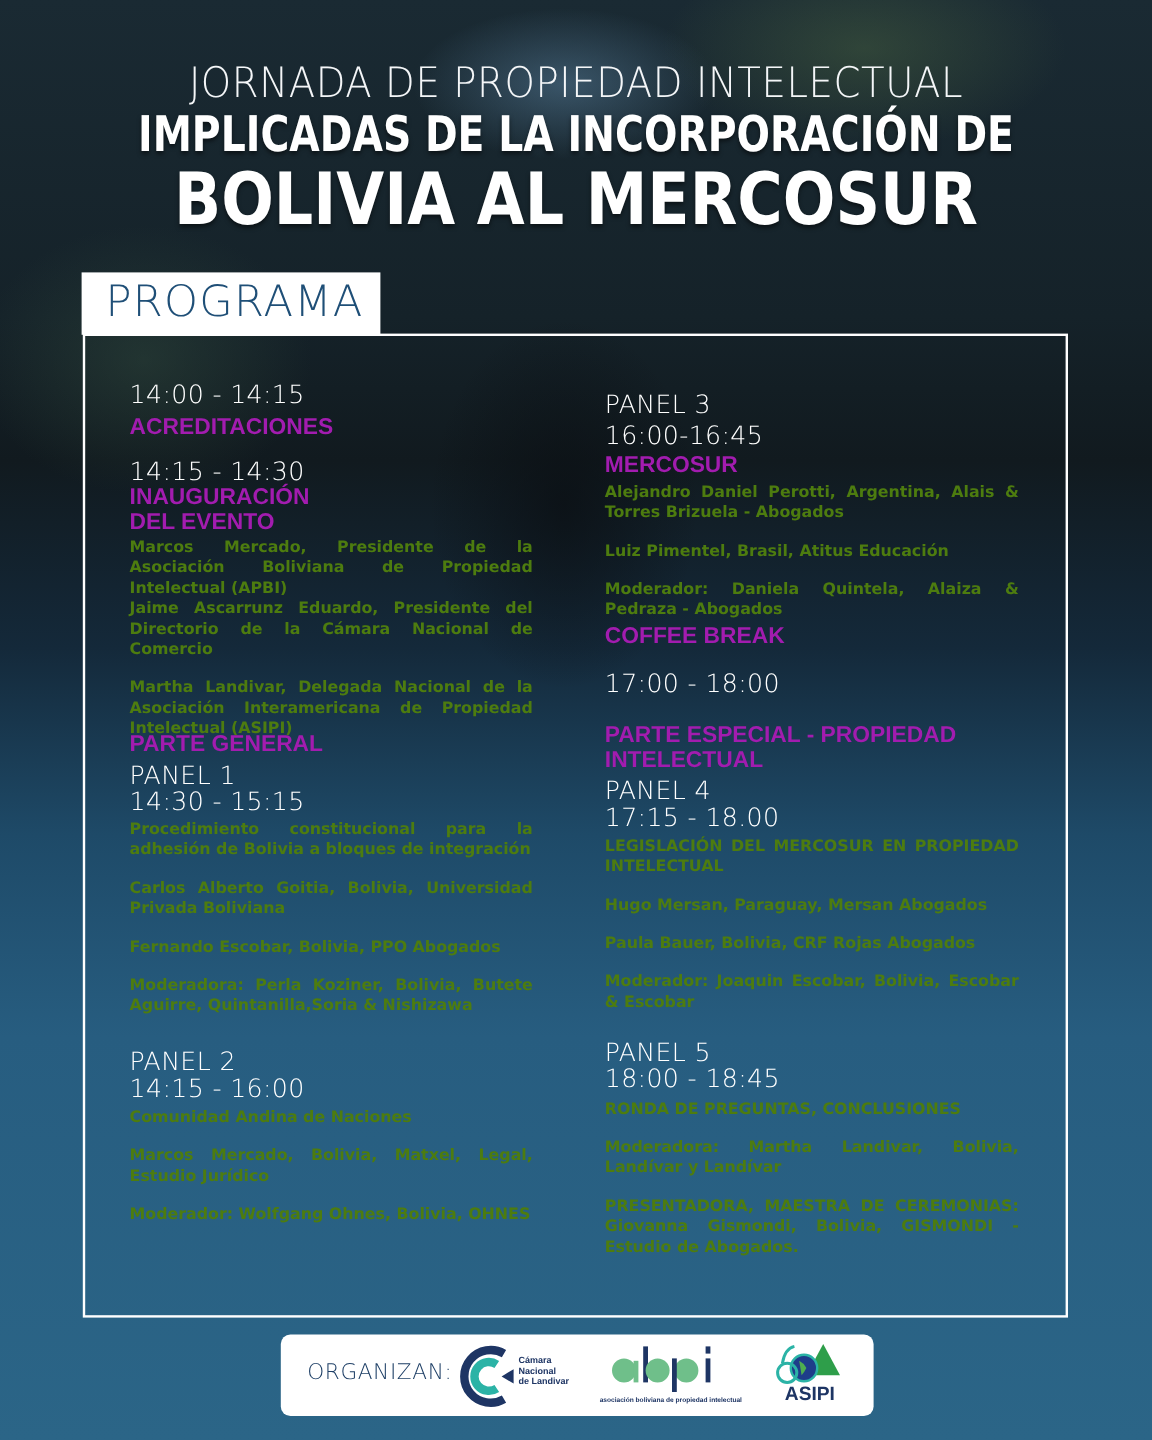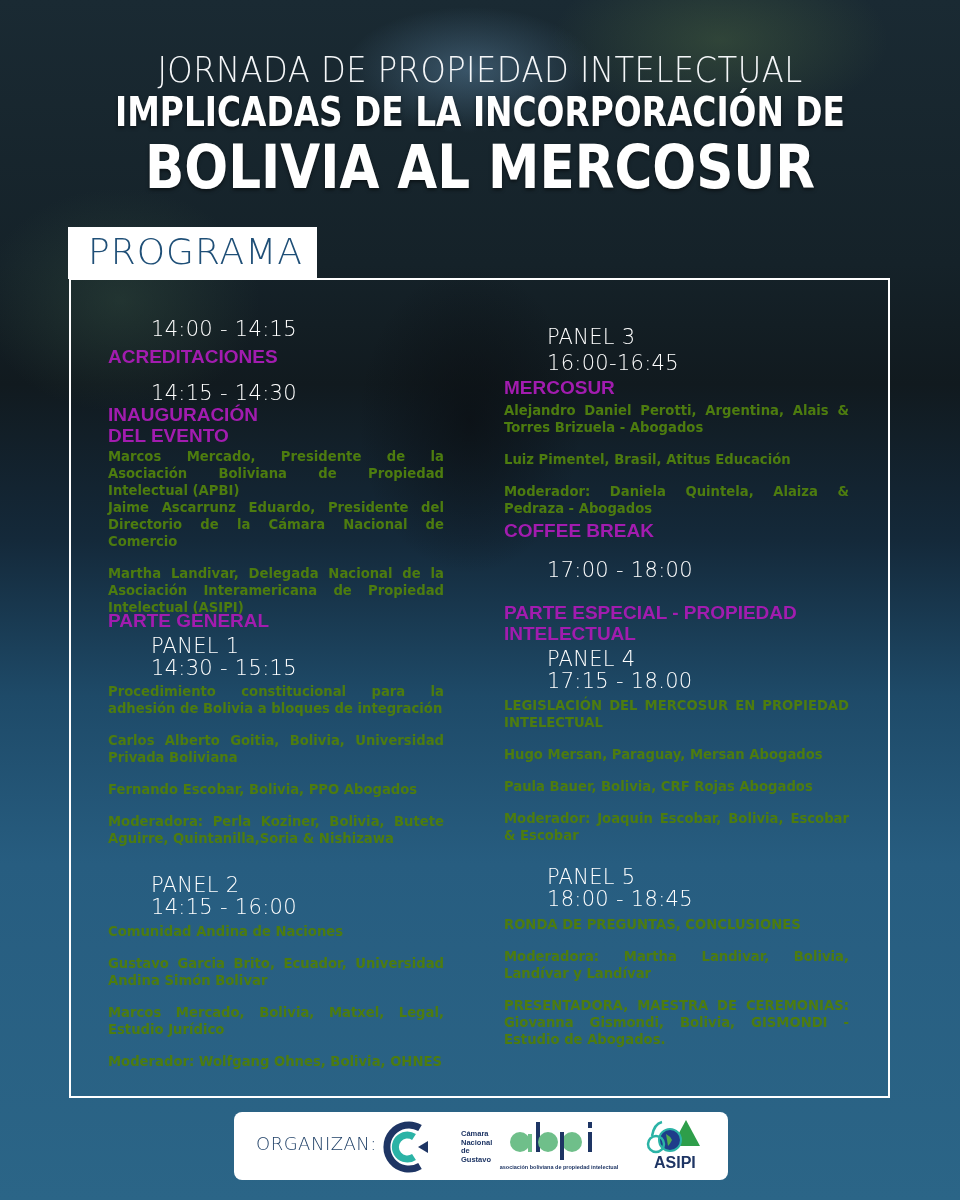--- a/index.html
+++ b/index.html
@@ -43,21 +43,21 @@
   .frame {
     position: absolute; left: 69px; top: 278px; width: 821px; height: 820px;
     border: 2px solid #ffffff;
     border-top: 2px solid #ffffff;
   }
   .col { position: absolute; width: 336px; }
   .col.left { left: 108px; top: 318px; }
   .col.right { left: 504px; top: 322px; }
   .time {
     font-size: 21px; font-weight: 300; color: #ffffff; line-height: 22px;
-    font-family: "DejaVu Sans", sans-serif; letter-spacing: 0.3px; margin-left: 43px;
+    font-family: "DejaVu Sans", sans-serif; letter-spacing: 0.3px;
   }
   .head {
     font-size: 19px; font-weight: 700; color: #a21caf; line-height: 21px;
     font-family: Liberation Sans, sans-serif;
   }
   .sub {
     font-size: 13.2px; font-weight: 700; color: #4d7c0f; line-height: 17px;
     font-family: "DejaVu Sans", sans-serif; text-align: justify;
   }
   .blk { position: absolute; left: 0; width: 336px; }
@@ -65,21 +65,21 @@
 
   .footer {
     position: absolute; left: 234px; top: 1112px; width: 494px; height: 68px;
     background: #ffffff; border-radius: 8px;
   }
   .footer .organizan {
     position: absolute; left: 22px; top: 21px; font-size: 18px; color: #1e3f66;
     font-family: "DejaVu Sans", sans-serif; font-weight: 300; letter-spacing: 0.5px;
   }
   .ccn { position: absolute; left: 146px; top: 8px; width: 96px; height: 54px; }
-  .ccn .txt { position: absolute; left: 52px; top: 10px; font-size: 7.5px; line-height: 8.5px; color: #1e3564; font-weight: 700; margin-left: 29px; }
+  .ccn .txt { position: absolute; left: 52px; top: 10px; font-size: 7.5px; line-height: 8.5px; color: #1e3564; font-weight: 700; }
   .abpi { position: absolute; left: 250px; top: 6px; width: 150px; height: 58px; }
   .abpi .small { position: absolute; left: 0; top: 46px; width: 150px; font-size: 5.5px; color: #1e3564; text-align: center; font-weight: 700; white-space: nowrap; }
   .asipi { position: absolute; left: 408px; top: 4px; width: 62px; height: 60px; }
   .asipi .name { position: absolute; left: 12px; top: 38px; font-size: 16px; font-weight: 700; color: #1e3564; text-align: center; }
 </style>
 </head>
 <body>
 
 <div class="hero">
   <div class="l1">JORNADA DE PROPIEDAD INTELECTUAL</div>
@@ -112,21 +112,20 @@
     <div class="sub" style="margin-top:4px">Procedimiento constitucional para la adhesión de Bolivia a bloques de integración</div>
     <div class="sub" style="margin-top:15px">Carlos Alberto Goitia, Bolivia, Universidad Privada Boliviana</div>
     <div class="sub" style="margin-top:15px">Fernando Escobar, Bolivia, PPO Abogados</div>
     <div class="sub" style="margin-top:15px">Moderadora: Perla Koziner, Bolivia, Butete Aguirre, Quintanilla,Soria &amp; Nishizawa</div>
   </div>
 
   <div class="blk" style="top:556px">
     <div class="time">PANEL 2</div>
     <div class="time">14:15 - 16:00</div>
     <div class="sub" style="margin-top:5px">Comunidad Andina de Naciones</div>
-    <div class="sub" style="margin-top:15px">Gustavo Garcia Brito, Ecuador, Universidad Andina Simón Bolivar</div>
     <div class="sub" style="margin-top:15px">Marcos Mercado, Bolivia, Matxel, Legal, Estudio Jurídico</div>
     <div class="sub" style="margin-top:15px">Moderador: Wolfgang Ohnes, Bolivia, OHNES</div>
   </div>
 </div>
 
 <div class="col right">
   <div class="blk" style="top:4px">
     <div class="time">PANEL 3</div>
     <div class="time" style="margin-top:4px">16:00-16:45</div>
     <div class="head" style="margin-top:3px">MERCOSUR</div>
@@ -164,21 +163,21 @@
 
   <div class="ccn">
     <svg width="50" height="54" viewBox="0 0 50 54">
       <path d="M40 8 A22 22 0 1 0 40 46" fill="none" stroke="#1e3564" stroke-width="7"></path>
       <path d="M34 17 A12 12 0 1 0 34 37" fill="none" stroke="#2bb3a6" stroke-width="7"></path>
       <polygon points="38,27 48,21 48,33" fill="#1e3564"></polygon>
     </svg>
     <div class="txt">
       <div>Cámara</div>
       <div>Nacional</div>
-      <div>de Gustavo</div>
+      <div>de Landivar</div>
     </div>
   </div>
 
   <div class="abpi">
     <svg width="150" height="44" viewBox="0 0 150 44">
       <circle cx="36" cy="24" r="10" fill="#6fbf8a"></circle>
       <rect x="44" y="16" width="4" height="18" fill="#6fbf8a"></rect>
       <rect x="52" y="4" width="4" height="30" fill="#1e3564"></rect>
       <circle cx="64" cy="24" r="10" fill="#6fbf8a"></circle>
       <circle cx="88" cy="24" r="10" fill="#6fbf8a"></circle>

